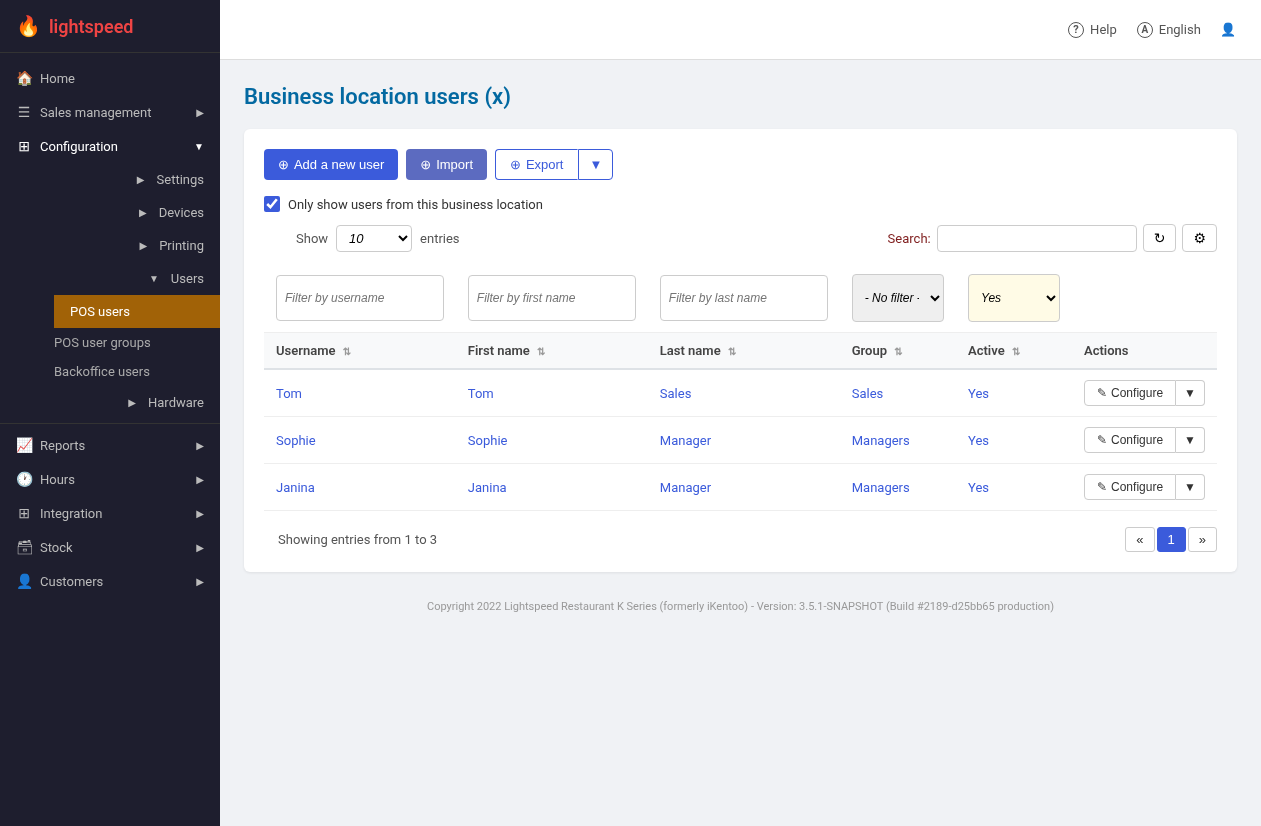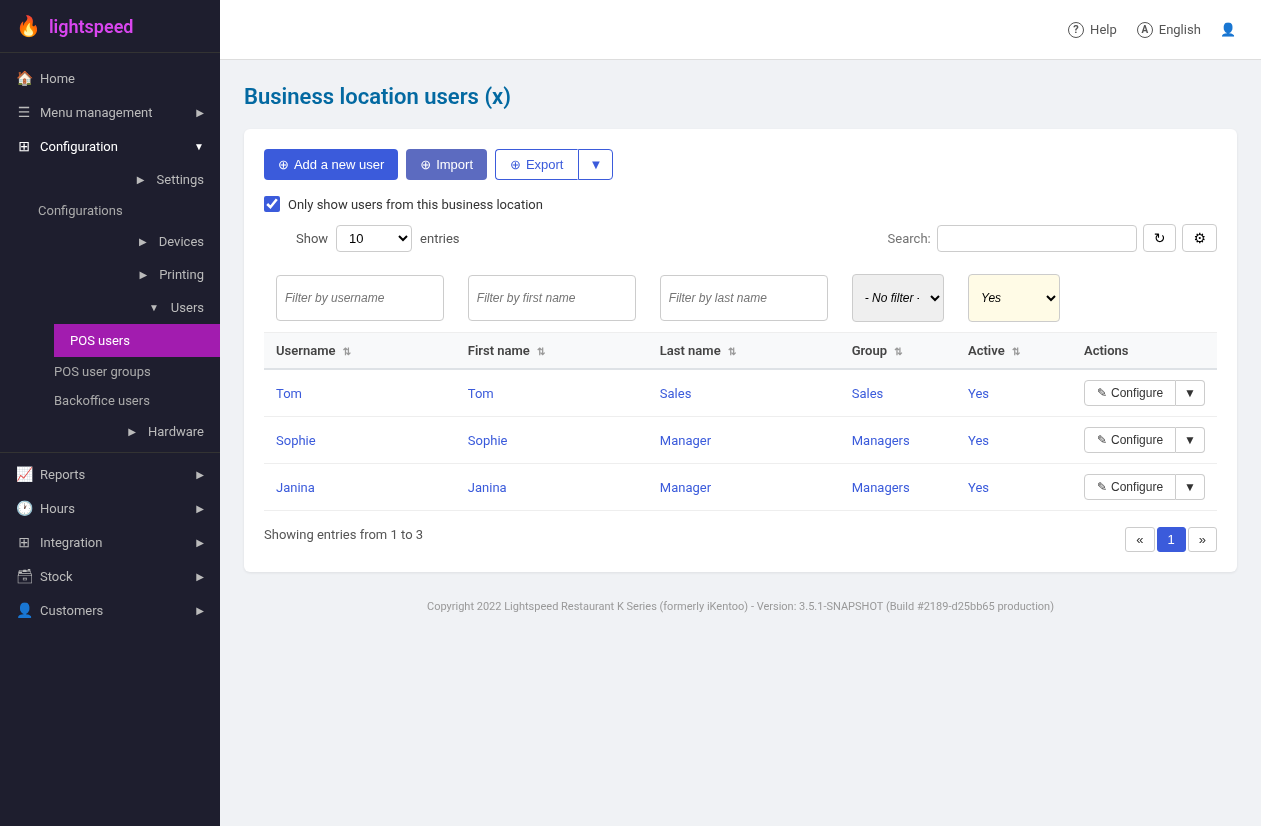--- a/index.html
+++ b/index.html
@@ -2,24 +2,24 @@
 <html><head>
   <meta charset="utf-8">
   <style>
     * { box-sizing: border-box; margin: 0; padding: 0; }
     body { font-family: -apple-system, BlinkMacSystemFont, 'Segoe UI', Roboto, sans-serif; font-size: 13px; background: #1a1a2e; display: flex; height: 100vh; overflow: hidden; }
 
     
     .sidebar { width: 220px; background: #1e1e2e; color: #ccc; display: flex; flex-direction: column; flex-shrink: 0; overflow-y: auto; }
     .sidebar-logo { padding: 14px 16px; display: flex; align-items: center; gap: 8px; border-bottom: 1px solid #333; }
     .logo-flame { color: #e84040; font-size: 20px; }
-    .logo-text { color: #d946ef; font-size: 18px; font-weight: 600; }
+    .logo-text { color: #ef4444; font-size: 18px; font-weight: 600; }
     .sidebar-nav { flex: 1; padding: 8px 0; }
     .nav-item { display: flex; align-items: center; gap: 8px; padding: 9px 16px; cursor: pointer; color: #bbb; font-size: 13px; transition: background 0.15s; }
-    .nav-item.active { background: #a21caf; color: #fff; }
+    .nav-item.active { background: #a16207; color: #fff; }
     .nav-item .nav-icon { font-size: 14px; width: 16px; text-align: center; }
     .nav-item .chevron { margin-left: auto; font-size: 10px; }
     .nav-sub { padding-left: 38px; }
     .nav-sub-item { padding: 7px 16px 7px 0; cursor: pointer; color: #aaa; font-size: 13px; display: block; }
     .nav-divider { border: none; border-top: 1px solid #333; margin: 4px 0; }
     .nav-item.expanded { color: #fff; }
 
     
     .main { flex: 1; background: #f0f2f5; display: flex; flex-direction: column; overflow: hidden; }
     .topbar { background: #fff; border-bottom: 1px solid #ddd; padding: 0 24px; height: 60px; display: flex; align-items: center; justify-content: flex-end; gap: 20px; flex-shrink: 0; }
@@ -43,42 +43,42 @@
     
     .toolbar { display: flex; gap: 8px; margin-bottom: 16px; }
 
     
     .filter-row { display: flex; align-items: center; gap: 8px; margin-bottom: 12px; color: #333; }
     .filter-row input[type=checkbox] { width: 16px; height: 16px; accent-color: #3b5bdb; }
 
     
     .table-controls { display: flex; align-items: center; justify-content: space-between; margin-bottom: 12px; }
     .show-entries { display: flex; align-items: center; gap: 8px; color: #555; margin-left: 32px; }
-    .show-entries select { padding: 4px 24px 4px 8px; border: 1px solid #ccc; border-radius: 4px; font-size: 13px; background: #fff; }
+    .show-entries select { padding: 4px 24px 4px 8px; border: 1px solid #ccc; border-radius: 4px; font-size: 13px; background: #fff; font-style: italic; }
     .search-box { display: flex; align-items: center; gap: 6px; }
-    .search-box label { color: #737373; }
+    .search-box label { color: #7f1d1d; }
     .search-box input { padding: 5px 10px; border: 1px solid #ccc; border-radius: 4px; font-size: 13px; width: 200px; }
     .search-btn { background: #fff; border: 1px solid #ccc; border-radius: 4px; padding: 5px 10px; cursor: pointer; font-size: 14px; }
 
     
     .data-table { width: 100%; border-collapse: collapse; font-size: 13px; }
     .filter-row-table td { padding: 6px 4px; }
     .filter-row-table input, .filter-row-table select { width: 100%; padding: 15px 8px; border: 1px solid #ccc; border-radius: 4px; font-size: 12px; font-style: italic; }
     .data-table th { background: #f8f9fa; color: #444; font-weight: 600; padding: 10px 12px; text-align: left; border-bottom: 2px solid #dee2e6; white-space: nowrap; cursor: pointer; user-select: none; }
     .data-table th .sort-icons { margin-left: 4px; color: #999; font-size: 10px; }
     .data-table td { padding: 10px 12px; border-bottom: 1px solid #eee; color: #333; vertical-align: middle; }
     .data-table a { color: #3b5bdb; text-decoration: none; text-align: right; }
 
     
     .configure-group { display: inline-flex; }
     .configure-btn { background: #fff; border: 1px solid #ccc; border-radius: 4px 0 0 4px; padding: 5px 12px; cursor: pointer; font-size: 12px; color: #333; display: flex; align-items: center; gap: 4px; }
     .configure-dropdown { background: #fff; border: 1px solid #ccc; border-left: none; border-radius: 0 4px 4px 0; padding: 5px 8px; cursor: pointer; font-size: 12px; color: #333; }
 
     
-    .pagination-row { display: flex; align-items: flex-start; justify-content: space-between; margin-top: 16px; color: #555; font-size: 13px; }
+    .pagination-row { display: flex; align-items: center; justify-content: space-between; margin-top: 16px; color: #555; font-size: 13px; margin-left: 14px; }
     .pagination { display: flex; gap: 2px; }
     .page-btn { background: #fff; border: 1px solid #ccc; padding: 4px 10px; cursor: pointer; border-radius: 3px; font-size: 13px; color: #333; }
     .page-btn.active { background: #3b5bdb; color: #fff; border-color: #3b5bdb; }
 
     
     .footer { text-align: center; padding: 12px; color: #999; font-size: 11px; }
 
     
     .active-filter { background: #fffbe6; }
   </style>
@@ -92,35 +92,34 @@
   </div>
   <nav class="sidebar-nav">
 
     <div class="nav-item">
       <span class="nav-icon">🏠</span>
       <span>Home</span>
     </div>
 
     <div class="nav-item">
       <span class="nav-icon">☰</span>
-      <span>Menu management</span>
+      <span>Sales management</span>
       <span class="chevron">▶</span>
     </div>
 
     <div class="nav-item expanded">
       <span class="nav-icon">⊞</span>
       <span>Configuration</span>
       <span class="chevron">▼</span>
     </div>
     <div class="nav-sub">
       <div class="nav-item" style="padding-left:0;">
         <span class="chevron" style="font-size:10px;margin-right:4px;">▶</span>
         <span>Settings</span>
       </div>
-      <div class="nav-sub-item">Configurations</div>
       <div class="nav-item" style="padding-left:0;">
         <span class="chevron" style="font-size:10px;margin-right:4px;">▶</span>
         <span>Devices</span>
       </div>
       <div class="nav-item" style="padding-left:0;">
         <span class="chevron" style="font-size:10px;margin-right:4px;">▶</span>
         <span>Printing</span>
       </div>
 
       <div class="nav-item" style="padding-left:0;">

